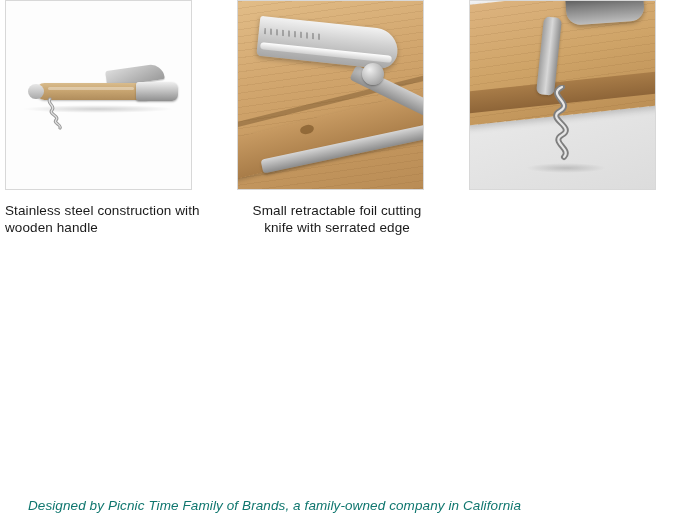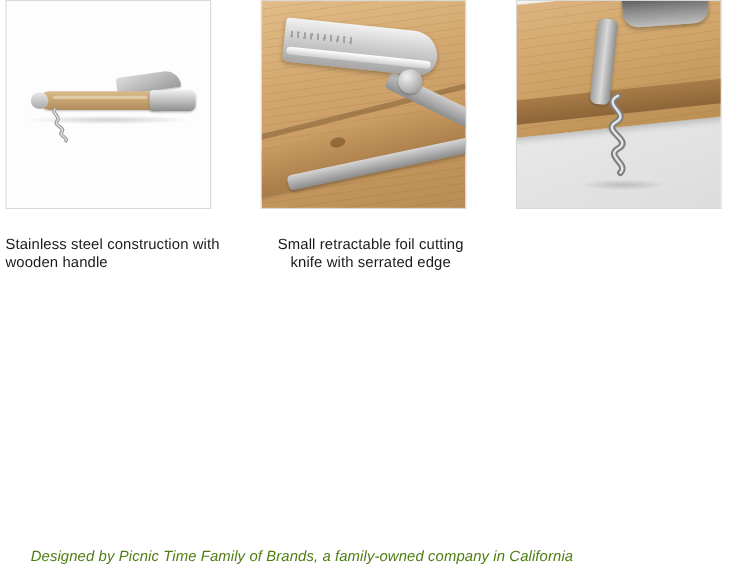--- a/index.html
+++ b/index.html
@@ -36,38 +36,38 @@
     width: 187px;
     height: 190px;
     border: 1px solid #d8d8d8;
     box-sizing: border-box;
     overflow: hidden;
     position: relative;
     background: #ffffff;
   }
 
   .caption {
-    margin-top: 23px;
+    margin-top: 12px;
     font-size: 13.5px;
     line-height: 17px;
     color: #1a1a1a;
     letter-spacing: 0.1px;
     width: 200px;
   }
 
   .footer-note {
     position: absolute;
     left: 0;
     top: 498px;
     width: 549px;
     text-align: center;
     font-family: "Liberation Sans", sans-serif;
     font-style: italic;
     font-size: 13.5px;
-    color: #4d7c0f;
+    color: #0f766e;
     letter-spacing: 0.1px;
   }
 
   
   .p1-bg {
     position: absolute;
     inset: 0;
     background: #fdfdfd;
   }
   .p1-body {

